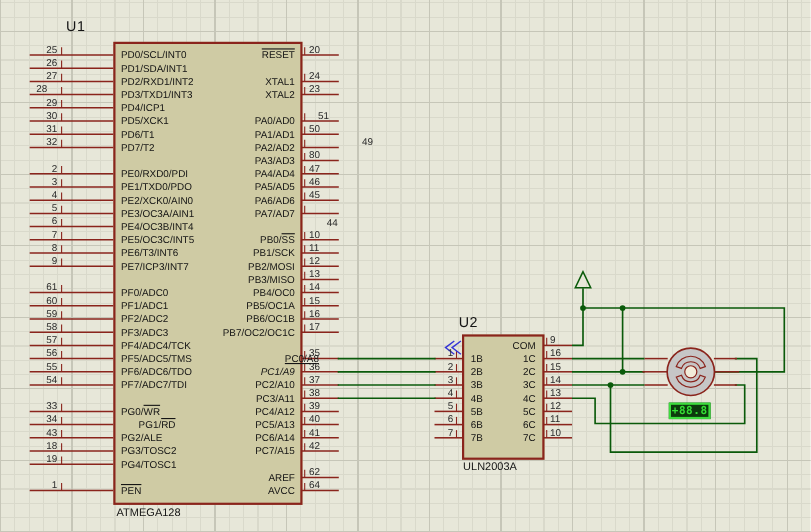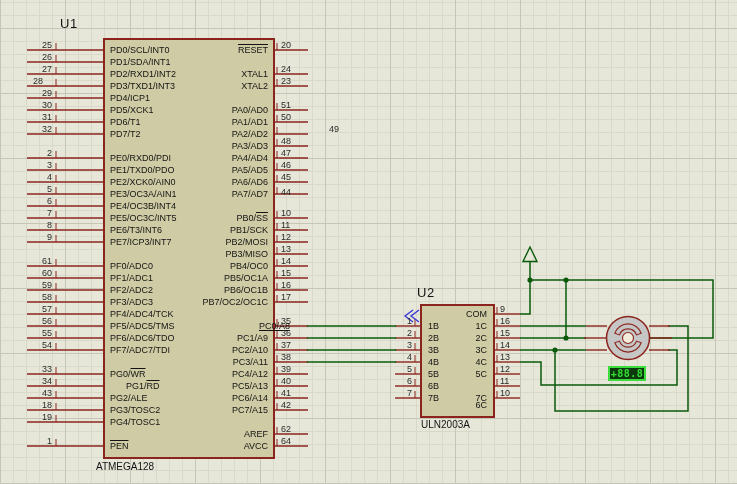--- a/index.html
+++ b/index.html
@@ -14,21 +14,21 @@
       repeating-linear-gradient(90deg,#d9d9cb 0 1px,transparent 1px 13px);
   }
   .chip{position:absolute;background:#cfcba4;border:2px solid #8a241c;box-sizing:border-box;z-index:1;}
   #u1-body{left:103px;top:38px;width:172px;height:421px;}
   #u2-body{left:420px;top:304px;width:75px;height:114px;}
   svg#wires{position:absolute;left:0;top:0;z-index:4;}
   .ref{position:absolute;font-size:13px;color:#141414;z-index:6;letter-spacing:0.5px;}
   #u1-ref{left:60px;top:16px;}
   #u2-ref{left:417px;top:285px;}
   .part{position:absolute;font-size:10px;color:#141414;z-index:6;}
-  #u1-part{left:96px;top:461px;text-align:center;}
+  #u1-part{left:106px;top:461px;text-align:center;}
   #u2-part{left:421px;top:419px;}
   .pin-num{position:absolute;font-size:9px;color:#2a2a2a;height:10px;line-height:10px;z-index:6;}
   .pin-label{position:absolute;font-size:9px;color:#141414;height:10px;line-height:10px;white-space:nowrap;z-index:6;}
   .ov{text-decoration:overline;}
   .display{
     position:absolute;left:608px;top:366px;width:38px;height:15px;box-sizing:border-box;
     border:2px solid #3ddc3d;background:#0c3a0c;color:#35e035;
     font-family:"DejaVu Sans Mono",monospace;font-size:10px;font-weight:bold;
     text-align:center;line-height:11px;z-index:7;letter-spacing:0.5px;
   }
@@ -283,56 +283,56 @@
     <div class="pin-num" style="left: 24px; top: 411.5px; width: 28px; text-align: right;">19</div>
     <div class="pin-label" style="left: 110px; top: 417px;">PG4/TOSC1</div>
     <div class="pin-num" style="left: 24px; top: 435.5px; width: 28px; text-align: right;">1</div>
     <div class="pin-label" style="left: 110px; top: 441px;"><span class="ov">PEN</span></div>
     <div class="pin-num" style="left: 281px; top: 39.5px; width: 26px; text-align: left;">20</div>
     <div class="pin-label" style="left: 158px; top: 45px; width: 110px; text-align: right;"><span class="ov">RESET</span></div>
     <div class="pin-num" style="left: 281px; top: 63.5px; width: 26px; text-align: left;">24</div>
     <div class="pin-label" style="left: 158px; top: 69px; width: 110px; text-align: right;">XTAL1</div>
     <div class="pin-num" style="left: 281px; top: 75.5px; width: 26px; text-align: left;">23</div>
     <div class="pin-label" style="left: 158px; top: 81px; width: 110px; text-align: right;">XTAL2</div>
-    <div class="pin-num" style="left: 281px; top: 99.5px; width: 26px; text-align: left;">51</div>
+    <div class="pin-num" style="left: 281px; top: 99.5px; width: 26px; text-align: center;">51</div>
     <div class="pin-label" style="left: 158px; top: 105px; width: 110px; text-align: right;">PA0/AD0</div>
     <div class="pin-num" style="left: 281px; top: 111.5px; width: 26px; text-align: left;">50</div>
     <div class="pin-label" style="left: 158px; top: 117px; width: 110px; text-align: right;">PA1/AD1</div>
     <div class="pin-num" style="left: 281px; top: 123.5px; width: 26px; text-align: left; margin-left: 48px;">49</div>
     <div class="pin-label" style="left: 158px; top: 129px; width: 110px; text-align: right;">PA2/AD2</div>
-    <div class="pin-num" style="left: 281px; top: 135.5px; width: 26px; text-align: left;">48</div>
+    <div class="pin-num" style="left: 281px; top: 135.5px; width: 26px; text-align: left;">80</div>
     <div class="pin-label" style="left: 158px; top: 141px; width: 110px; text-align: right;">PA3/AD3</div>
     <div class="pin-num" style="left: 281px; top: 147.5px; width: 26px; text-align: left;">47</div>
     <div class="pin-label" style="left: 158px; top: 153px; width: 110px; text-align: right;">PA4/AD4</div>
     <div class="pin-num" style="left: 281px; top: 159.5px; width: 26px; text-align: left;">46</div>
     <div class="pin-label" style="left: 158px; top: 165px; width: 110px; text-align: right;">PA5/AD5</div>
     <div class="pin-num" style="left: 281px; top: 171.5px; width: 26px; text-align: left;">45</div>
     <div class="pin-label" style="left: 158px; top: 177px; width: 110px; text-align: right;">PA6/AD6</div>
-    <div class="pin-num" style="left: 281px; top: 187px; width: 26px; text-align: left;">44</div>
+    <div class="pin-num" style="left: 281px; top: 197px; width: 26px; text-align: right;">44</div>
     <div class="pin-label" style="left: 158px; top: 189px; width: 110px; text-align: right;">PA7/AD7</div>
     <div class="pin-num" style="left: 281px; top: 207.5px; width: 26px; text-align: left;">10</div>
     <div class="pin-label" style="left: 158px; top: 213px; width: 110px; text-align: right;">PB0/<span class="ov">SS</span></div>
     <div class="pin-num" style="left: 281px; top: 219.5px; width: 26px; text-align: left;">11</div>
     <div class="pin-label" style="left: 158px; top: 225px; width: 110px; text-align: right;">PB1/SCK</div>
     <div class="pin-num" style="left: 281px; top: 231.5px; width: 26px; text-align: left;">12</div>
     <div class="pin-label" style="left: 158px; top: 237px; width: 110px; text-align: right;">PB2/MOSI</div>
     <div class="pin-num" style="left: 281px; top: 243.5px; width: 26px; text-align: left;">13</div>
     <div class="pin-label" style="left: 158px; top: 249px; width: 110px; text-align: right;">PB3/MISO</div>
     <div class="pin-num" style="left: 281px; top: 255.5px; width: 26px; text-align: left;">14</div>
     <div class="pin-label" style="left: 158px; top: 261px; width: 110px; text-align: right;">PB4/OC0</div>
     <div class="pin-num" style="left: 281px; top: 267.5px; width: 26px; text-align: left;">15</div>
     <div class="pin-label" style="left: 158px; top: 273px; width: 110px; text-align: right;">PB5/OC1A</div>
     <div class="pin-num" style="left: 281px; top: 279.5px; width: 26px; text-align: left;">16</div>
     <div class="pin-label" style="left: 158px; top: 285px; width: 110px; text-align: right;">PB6/OC1B</div>
     <div class="pin-num" style="left: 281px; top: 291.5px; width: 26px; text-align: left;">17</div>
     <div class="pin-label" style="left: 158px; top: 297px; width: 110px; text-align: right;">PB7/OC2/OC1C</div>
     <div class="pin-num" style="left: 281px; top: 315.5px; width: 26px; text-align: left;">35</div>
     <div class="pin-label" style="left: 158px; top: 321px; width: 132px; text-align: right; text-decoration: underline;">PC0/A8</div>
     <div class="pin-num" style="left: 281px; top: 327.5px; width: 26px; text-align: left;">36</div>
-    <div class="pin-label" style="left: 158px; top: 333px; width: 110px; text-align: right;">PC1/A9</div>
+    <div class="pin-label" style="left: 158px; top: 333px; width: 110px; text-align: right; font-style: italic;">PC1/A9</div>
     <div class="pin-num" style="left: 281px; top: 339.5px; width: 26px; text-align: left;">37</div>
     <div class="pin-label" style="left: 158px; top: 345px; width: 110px; text-align: right;">PC2/A10</div>
     <div class="pin-num" style="left: 281px; top: 351.5px; width: 26px; text-align: left;">38</div>
     <div class="pin-label" style="left: 158px; top: 357px; width: 110px; text-align: right;">PC3/A11</div>
     <div class="pin-num" style="left: 281px; top: 363.5px; width: 26px; text-align: left;">39</div>
     <div class="pin-label" style="left: 158px; top: 369px; width: 110px; text-align: right;">PC4/A12</div>
     <div class="pin-num" style="left: 281px; top: 375.5px; width: 26px; text-align: left;">40</div>
     <div class="pin-label" style="left: 158px; top: 381px; width: 110px; text-align: right;">PC5/A13</div>
     <div class="pin-num" style="left: 281px; top: 387.5px; width: 26px; text-align: left;">41</div>
     <div class="pin-label" style="left: 158px; top: 393px; width: 110px; text-align: right;">PC6/A14</div>
@@ -362,16 +362,16 @@
     <div class="pin-label" style="left: 377px; top: 321px; width: 110px; text-align: right;">1C</div>
     <div class="pin-num" style="left: 500px; top: 327.5px; width: 22px; text-align: left;">15</div>
     <div class="pin-label" style="left: 377px; top: 333px; width: 110px; text-align: right;">2C</div>
     <div class="pin-num" style="left: 500px; top: 339.5px; width: 22px; text-align: left;">14</div>
     <div class="pin-label" style="left: 377px; top: 345px; width: 110px; text-align: right;">3C</div>
     <div class="pin-num" style="left: 500px; top: 351.5px; width: 22px; text-align: left;">13</div>
     <div class="pin-label" style="left: 377px; top: 357px; width: 110px; text-align: right;">4C</div>
     <div class="pin-num" style="left: 500px; top: 363.5px; width: 22px; text-align: left;">12</div>
     <div class="pin-label" style="left: 377px; top: 369px; width: 110px; text-align: right;">5C</div>
     <div class="pin-num" style="left: 500px; top: 375.5px; width: 22px; text-align: left;">11</div>
-    <div class="pin-label" style="left: 377px; top: 400px; width: 110px; text-align: right;">6C</div>
+    <div class="pin-label" style="left: 377px; top: 381px; width: 110px; text-align: right;">6C</div>
     <div class="pin-num" style="left: 500px; top: 387.5px; width: 22px; text-align: left;">10</div>
     <div class="pin-label" style="left: 377px; top: 393px; width: 110px; text-align: right;">7C</div>
   </div>
 
 </body></html>

